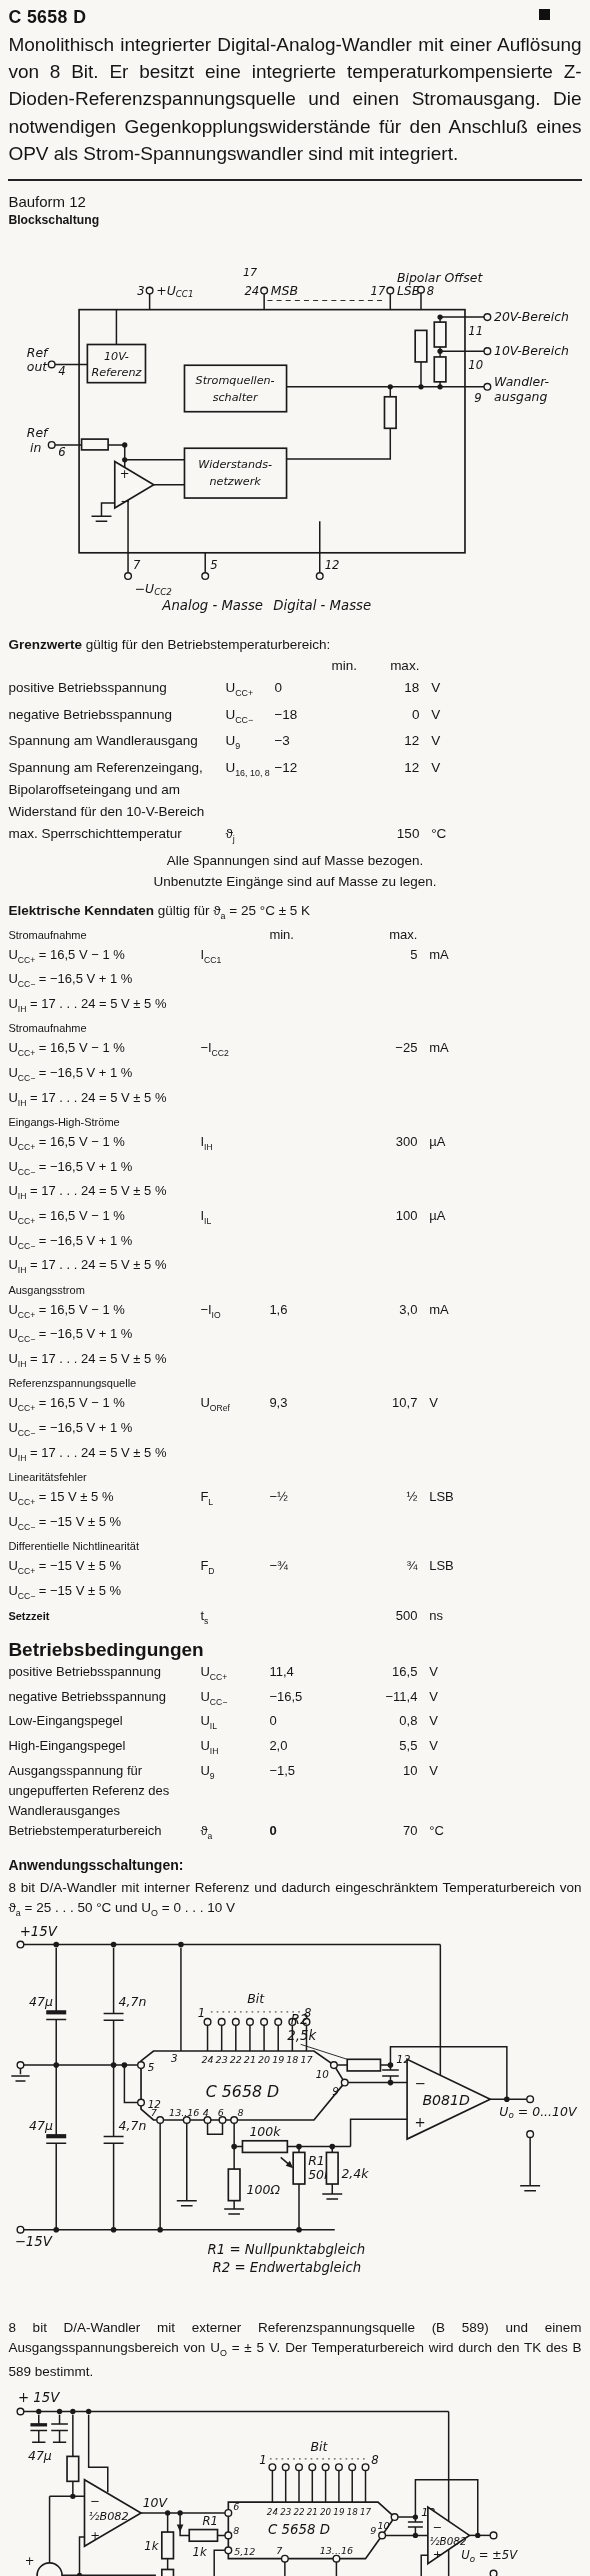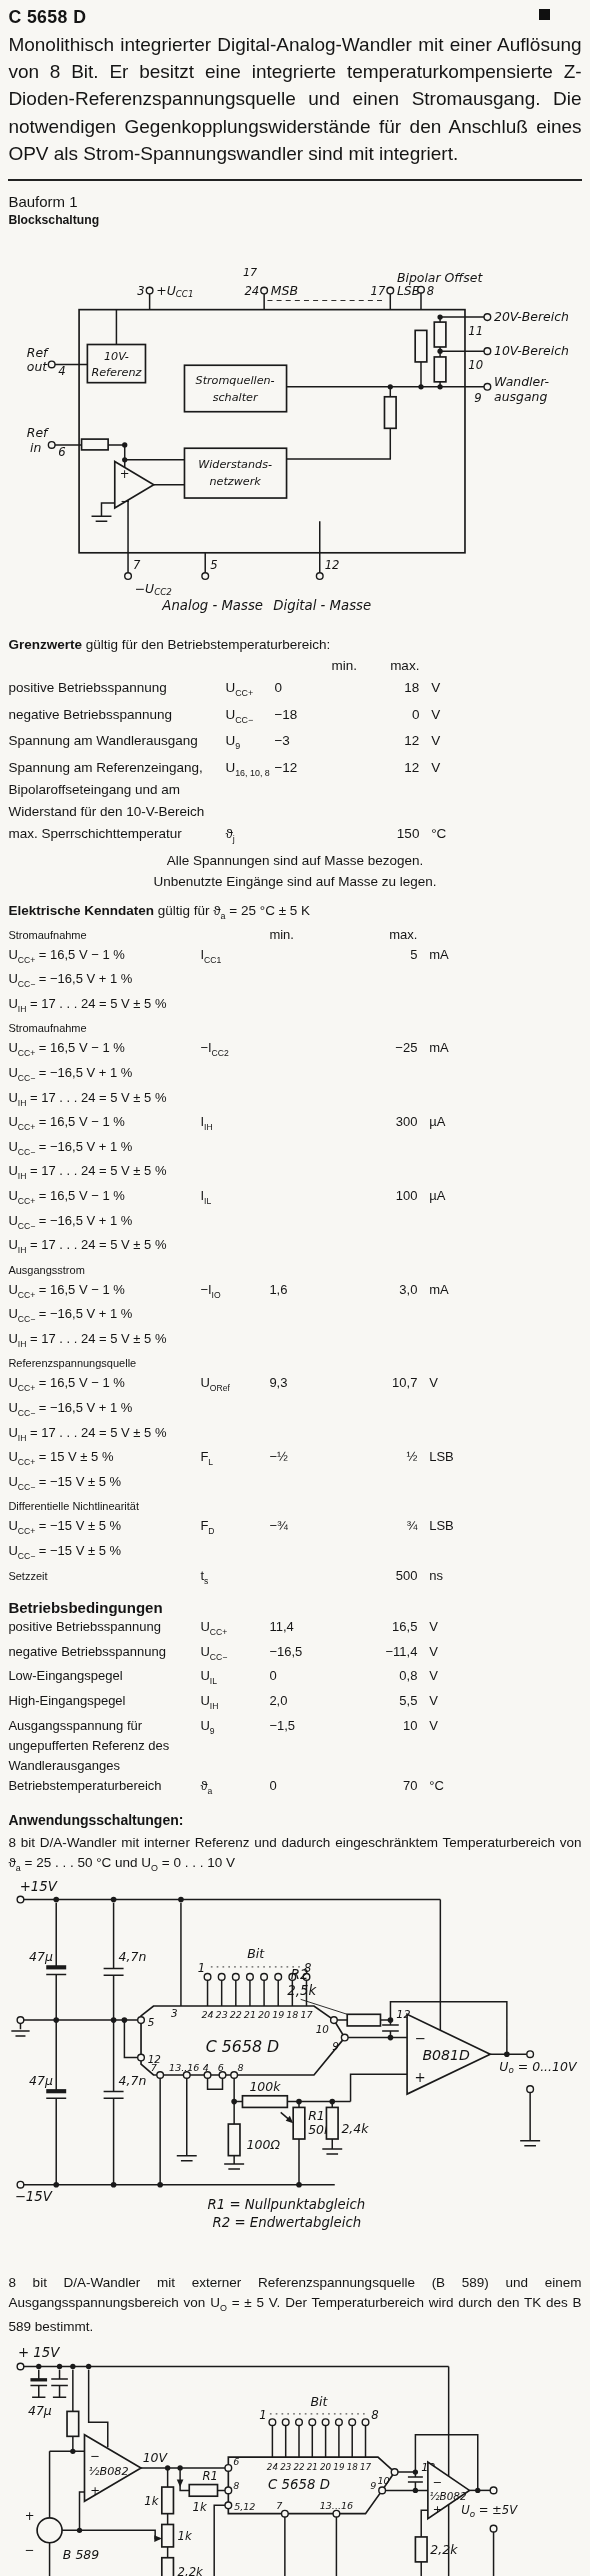--- a/index.html
+++ b/index.html
@@ -14,24 +14,24 @@
   .bshead{font-size:12.2px;font-weight:bold;margin:2.5px 0 0;}
   .sec-h{font-size:13.5px;margin:11.8px 0 3.4px;font-weight:normal;}
   .sec-h b{font-weight:bold;text-align:center;}
   .note{font-size:13.5px;line-height:21px;margin:0;text-align:center;}
   .gline{display:grid;grid-template-columns:217px 49px 72px 73px 1fr;font-size:13.5px;line-height:22px;align-items:start;}
   .kline{display:grid;grid-template-columns:192px 69px 72px 76px 1fr;font-size:13px;line-height:20px;align-items:start;}
   .c1g{grid-column:1}.c2g{grid-column:2}.c3g{grid-column:3}
   .c4g{grid-column:4;text-align:right}.c5g{grid-column:5;padding-left:11.8px}
   .mnh{padding-left:57px}
   .grp{font-size:11px}
-  .bold{font-weight:normal}
+  .bold{font-weight:bold}
   sub{font-size:66%;}
   .kblocks{margin-top:1.7px}
-  .bb-head{font-size:15px;font-weight:bold;margin:8.4px 0 1.7px;}
+  .bb-head{font-size:19px;font-weight:bold;margin:8.4px 0 1.7px;}
   .an-head{font-size:14px;font-weight:bold;margin:11.8px 0 5px;}
   .caption{font-size:13.5px;line-height:20px;text-align:justify;margin:0 0 1.7px;}
   svg{display:block;}
   .w{stroke:#1a1a1a;stroke-width:1.8;fill:none;}
   .thin{stroke:#1a1a1a;stroke-width:1.1;fill:none;}
   .bx{fill:#f8f7f3;stroke:#1a1a1a;stroke-width:2;}
   .tm{fill:#f8f7f3;stroke:#1a1a1a;stroke-width:1.7;}
   .dt{fill:#1a1a1a;stroke:none;}
   .pl{fill:#1a1a1a;stroke:none;}
   .t{font-style:italic;font-family:"DejaVu Sans",sans-serif;fill:#141414;}
@@ -42,21 +42,21 @@
 <body>
 
 <div class="title-row">
   <h1 class="doc-title">C 5658 D</h1>
   <div class="sq"></div>
 </div>
 <p class="intro">Monolithisch integrierter Digital-Analog-Wandler mit einer Auflösung von 8 Bit. Er besitzt eine integrierte temperaturkompensierte Z-Dioden-Referenzspannungsquelle und einen Stromausgang. Die notwendigen Gegenkopplungswiderstände für den Anschluß eines OPV als Strom-Spannungswandler sind mit integriert.</p>
 
 <hr class="rule">
 
-<div class="bauform">Bauform 1</div>
+<div class="bauform">Bauform 12</div>
 <div class="bshead">Blockschaltung</div>
 
 <svg width="582" height="361" viewBox="0 340 700 435" style="margin-top:37px">
   <text class="t s13" x="291" y="354" text-anchor="middle">17</text>
   <text class="t s15" x="468" y="362">Bipolar Offset</text>
 
   <text class="t s14" x="164" y="377" text-anchor="end">3</text>
   <circle class="tm" cx="170" cy="372" r="4"></circle>
   <text class="t s15" x="178" y="377"><tspan>+U</tspan><tspan class="s10" dy="3">CC1</tspan></text>
   <text class="t s14" x="302" y="377" text-anchor="end">24</text>
@@ -214,20 +214,23 @@
     <span class="c5g">mA</span>
   </div>
   <div class="kline">
       <span class="c1g"><span>U</span><sub>CC−</sub><span> = −16,5 V + 1 %</span></span>
     </div>
   <div class="kline">
       <span class="c1g"><span>U</span><sub>IH</sub><span> = 17 . . . 24 = 5 V ± 5 %</span></span>
     </div>
 
   <div class="kline">
+      <span class="c1g grp">Eingangs-High-Ströme</span>
+    </div>
+  <div class="kline">
     <span class="c1g"><span>U</span><sub>CC+</sub><span> = 16,5 V − 1 %</span></span>
     <span class="c2g"><span>I</span><sub>IH</sub></span>
     <span class="c4g">300</span>
     <span class="c5g">µA</span>
   </div>
   <div class="kline">
       <span class="c1g"><span>U</span><sub>CC−</sub><span> = −16,5 V + 1 %</span></span>
     </div>
   <div class="kline">
       <span class="c1g"><span>U</span><sub>IH</sub><span> = 17 . . . 24 = 5 V ± 5 %</span></span>
@@ -273,20 +276,23 @@
     <span class="c4g">10,7</span>
     <span class="c5g">V</span>
   </div>
   <div class="kline">
       <span class="c1g"><span>U</span><sub>CC−</sub><span> = −16,5 V + 1 %</span></span>
     </div>
   <div class="kline">
       <span class="c1g"><span>U</span><sub>IH</sub><span> = 17 . . . 24 = 5 V ± 5 %</span></span>
     </div>
 
+  <div class="kline">
+      <span class="c1g grp">Linearitätsfehler</span>
+    </div>
   <div class="kline">
     <span class="c1g"><span>U</span><sub>CC+</sub><span> = 15 V ± 5 %</span></span>
     <span class="c2g"><span>F</span><sub>L</sub></span>
     <span class="c3g">−½</span>
     <span class="c4g">½</span>
     <span class="c5g">LSB</span>
   </div>
   <div class="kline">
       <span class="c1g"><span>U</span><sub>CC−</sub><span> = −15 V ± 5 %</span></span>
     </div>

